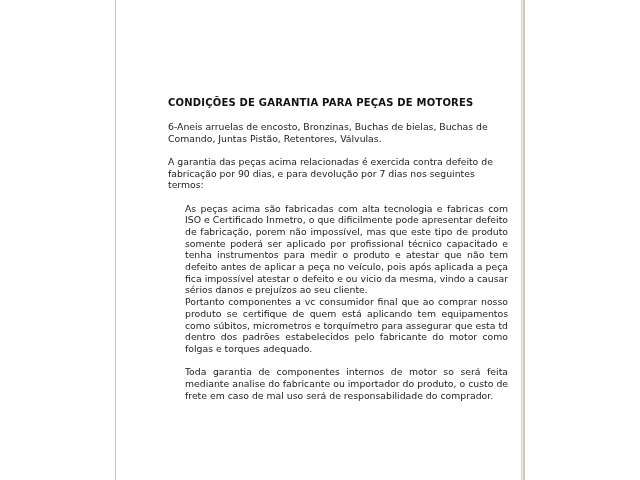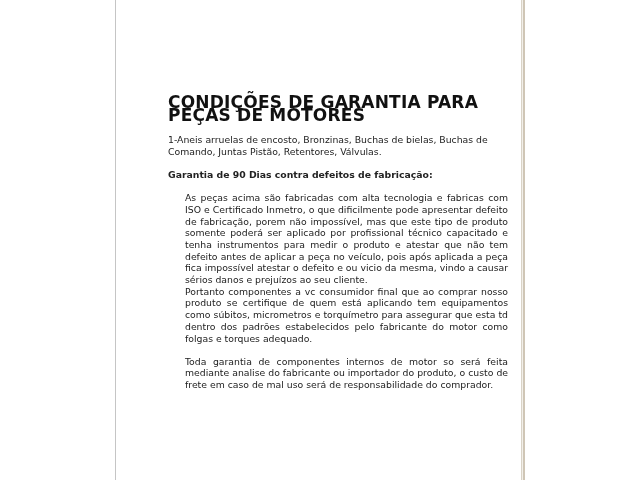--- a/index.html
+++ b/index.html
@@ -35,21 +35,21 @@
     position: absolute;
     left: 168px;
     top: 96px;
     width: 340px;
     color: #222222;
     font-size: 9.3px;
     line-height: 11.7px;
   }
   .doc-title {
     margin: 0 4px 12px 0;
-    font-size: 17px;
+    font-size: 10px;
     line-height: 13px;
     font-weight: bold;
     color: #111111;
     letter-spacing: 0.2px;
   }
   .para {
     margin: 0 0 11.5px 0;
   }
   .para-block {
     margin: 0;
@@ -68,27 +68,27 @@
 
 <div class="canvas">
 
   <div class="page-left-border"></div>
   <div class="page-right-border"></div>
 
   <div class="doc-content">
 
     <h1 class="doc-title">CONDIÇÕES DE GARANTIA PARA PEÇAS DE MOTORES</h1>
 
-    <p class="para">1-Aneis arruelas de encosto, Bronzinas, Buchas de bielas, Buchas de Comando, Juntas Pistão, Retentores, Válvulas.</p>
+    <p class="para">6-Aneis arruelas de encosto, Bronzinas, Buchas de bielas, Buchas de Comando, Juntas Pistão, Retentores, Válvulas.</p>
 
+    <p class="para">A garantia das peças acima relacionadas é exercida contra defeito de fabricação por 90 dias, e para devolução por 7 dias nos seguintes termos:</p>
 
     <div class="para">
     </div>
 
-    <p class="para bold-heading">Garantia de 90 Dias contra defeitos de fabricação:</p>
 
     <div class="para">
       <div class="para-block just">As peças acima são fabricadas com alta tecnologia e fabricas com ISO e Certificado Inmetro, o que dificilmente pode apresentar defeito de fabricação, porem não impossível, mas que este tipo de produto somente poderá ser aplicado por profissional técnico capacitado e tenha instrumentos para medir o produto e atestar que não tem defeito antes de aplicar a peça no veículo, pois após aplicada a peça fica impossível atestar o defeito e ou vicio da mesma, vindo a causar sérios danos e prejuízos ao seu cliente.</div>
       <div class="para-block just">Portanto componentes a vc consumidor final que ao comprar nosso produto se certifique de quem está aplicando tem equipamentos como súbitos, micrometros e torquímetro para assegurar que esta td dentro dos padrões estabelecidos pelo fabricante do motor como folgas e torques adequado.</div>
     </div>
 
     <p class="para just">Toda garantia de componentes internos de motor so será feita mediante analise do fabricante ou importador do produto, o custo de frete em caso de mal uso será de responsabilidade do comprador.</p>
 
   </div>
 </div>

